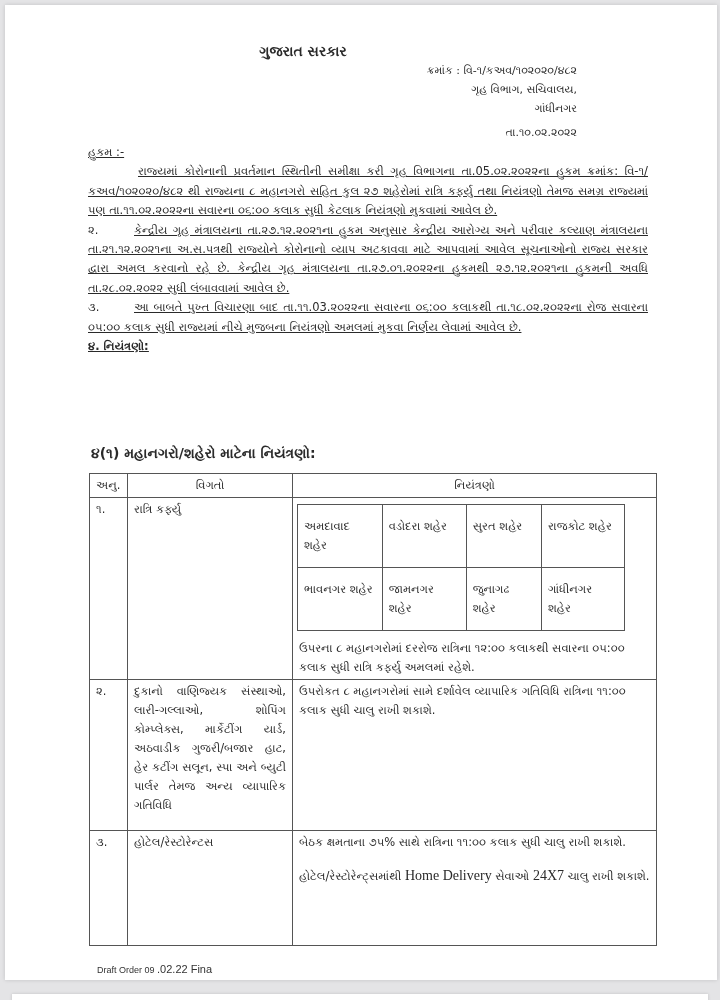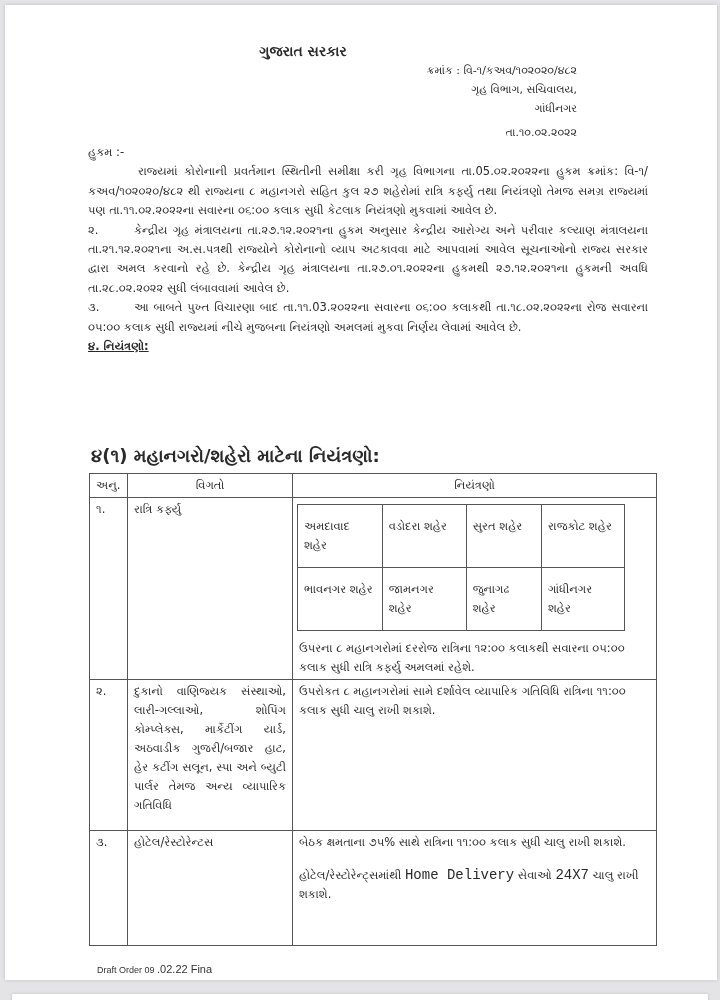--- a/index.html
+++ b/index.html
@@ -19,39 +19,39 @@
     position:absolute; left:12px; top:994px; width:696px; height:20px;
     background:#fff; box-shadow:0 0 3px rgba(0,0,0,0.15);
   }
   .header { position:absolute; left:0; top:36px; width:572px; text-align:center; }
   .header .gov { font-weight:bold; font-size:14px; line-height:20px; margin-left:24px; }
   .header .line { font-size:11px; line-height:19px;text-align:right; }
   .header .l1 { margin-left:36px; }
   .header .l2 { margin-left:28px; }
   .header .l3 { margin-left:28px; }
   .header .l4 { margin-left:36px; margin-top:5px; }
-  .body { position:absolute; left:83px; top:138px; width:560px; font-size:11.5px; line-height:19.4px; }
+  .body { position:absolute; left:83px; top:138px; width:560px; font-size:11.5px; line-height:19.4px;text-decoration:underline; }
   .body p { margin:0; text-align:justify; }
   .indent { text-indent:50px; }
   .num { display:inline-block; width:46px; }
   .sec-title { font-weight:bold; text-decoration:underline; margin-top:0; }
-  .sub-title { position:absolute; left:86px; top:440px; font-weight:bold; font-size:18px; }
+  .sub-title { position:absolute; left:86px; top:440px; font-weight:bold; font-size:14px; }
   table.main {
     position:absolute; left:84px; top:468px; width:568px;
     border-collapse:collapse; font-size:11.5px; line-height:19px;
   }
   table.main td, table.main th { border:1px solid #555; vertical-align:top; padding:2px 6px; font-weight:normal; }
   table.main th { text-align:center; }
   table.cities { border-collapse:collapse; width:328px; margin:6px 0 8px 0; font-size:11.5px; line-height:19px; }
   table.cities td { border:1px solid #555; padding:12px 6px; vertical-align:top; }
   .nc-cell { padding:0 !important; }
   .nc-inner { padding:0 4px 0 4px; }
   .footer { position:absolute; left:92px; top:958px; font-size:9px; color:#333; font-family:"Liberation Sans", sans-serif; }
   .footer .big { font-size:11px; }
-  .eng { font-family:Liberation Mono, monospace; font-size:14px;text-align:center; }
+  .eng { font-family:Liberation Serif, serif; font-size:14px;text-align:center; }
   .gap { height:14px; }
 </style>
 </head>
 <body>
 
 <div class="page">
   <div class="header">
     <div class="gov">ગુજરાત સરકાર</div>
     <div class="line l1">ક્રમાંક : વિ-૧/કઅવ/૧૦૨૦૨૦/૪૮૨</div>
     <div class="line l2">ગૃહ વિભાગ, સચિવાલય,</div>

